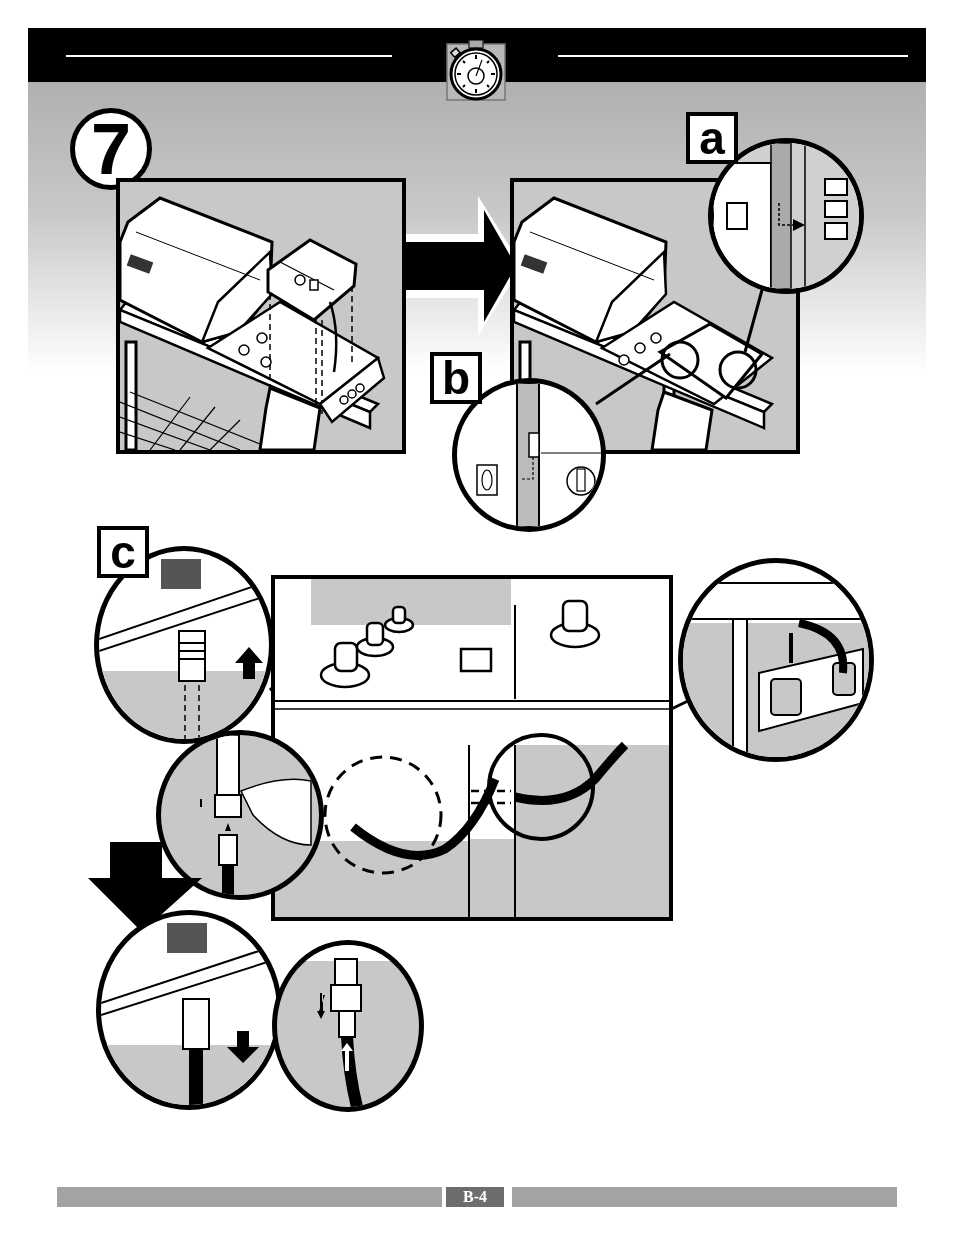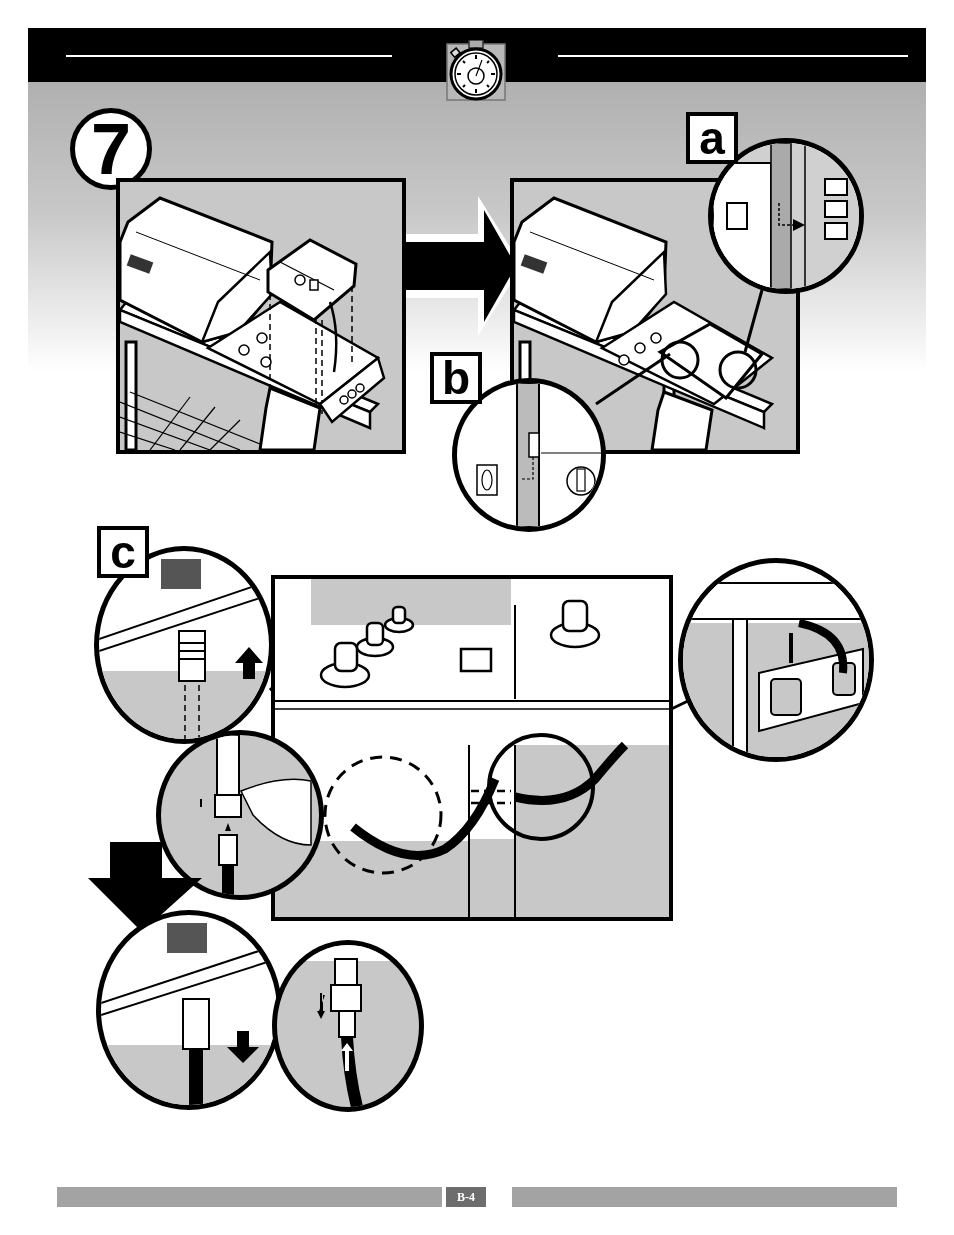--- a/index.html
+++ b/index.html
@@ -56,22 +56,22 @@
   #zoom-c3 { left: 678px; top: 558px; width: 196px; height: 204px; }
   #zoom-c4 { left: 96px; top: 910px; width: 186px; height: 200px; }
   #zoom-c5 { left: 272px; top: 940px; width: 152px; height: 172px; background: #c8c8c8; }
 
   svg { display: block; }
 
   
   #footer-left { left: 57px; top: 1187px; width: 385px; height: 20px; background: #a3a3a3; }
   #footer-right { left: 512px; top: 1187px; width: 385px; height: 20px; background: #a3a3a3; }
   #page-number {
-    left: 446px; top: 1187px; width: 40px; height: 20px; background: #6d6d6d; color: #fff;
-    font-family: "Liberation Serif", serif; font-weight: bold; font-size: 12px;
+    left: 446px; top: 1187px; width: 58px; height: 20px; background: #6d6d6d; color: #fff;
+    font-family: "Liberation Serif", serif; font-weight: bold; font-size: 16px;
     display: flex; align-items: center; justify-content: center;
   }
 </style>
 </head>
 <body>
 
 <div id="header-bar" class="abs"></div>
 <div id="header-rule-left" class="abs header-rule"></div>
 <div id="header-rule-right" class="abs header-rule"></div>
 

